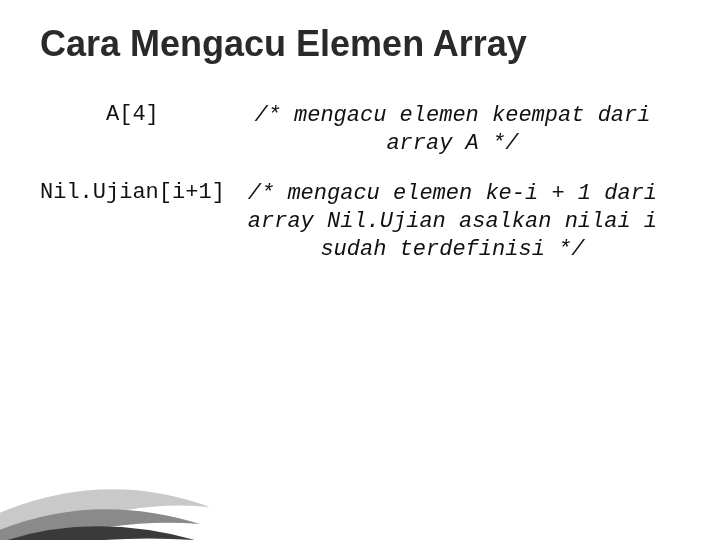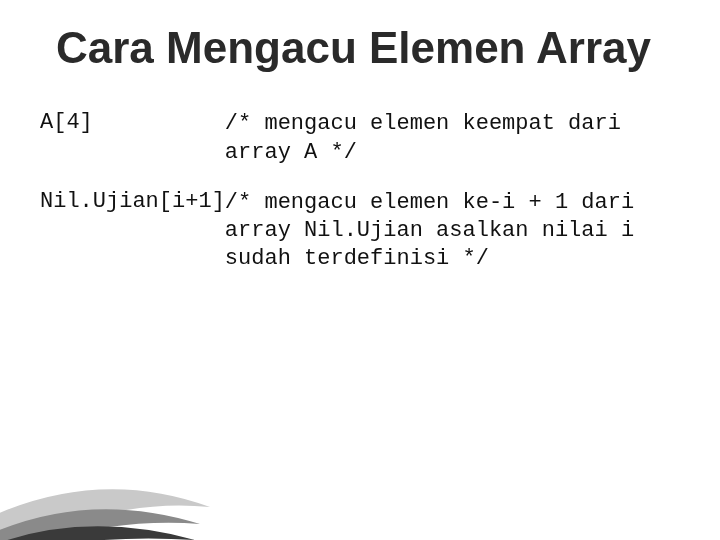--- a/index.html
+++ b/index.html
@@ -16,44 +16,46 @@
   .slide {
     position: relative;
     width: 720px;
     height: 540px;
     box-sizing: border-box;
     padding: 24px 40px 0 40px;
   }
   .title {
     font-family: "Arial Black", Arial, sans-serif;
     font-weight: 900;
-    font-size: 44px;
+    font-size: 36px;
     line-height: 1.1;
     color: #2a2a2a;
-    margin: 0 0 30px 16px;
+    margin: 0 0 30px 0;
     letter-spacing: 0px;
   }
   table.content {
     border-collapse: collapse;
     width: 100%;
   }
   table.content td {
     vertical-align: top;
     padding: 8px 0 14px 0;
+    text-align: center;
   }
   td.expr {
     font-family: "Courier New", Courier, monospace;
     font-size: 22px;
     white-space: nowrap;
     padding-right: 18px;
     width: 1%;
     color: #111;
   }
   td.desc {
     font-family: "Courier New", Courier, monospace;
+    font-style: italic;
     font-size: 22px;
     line-height: 1.28;
     color: #111;
   }
   
   .deco {
     position: absolute;
     left: -10px;
     bottom: -12px;
     width: 220px;

